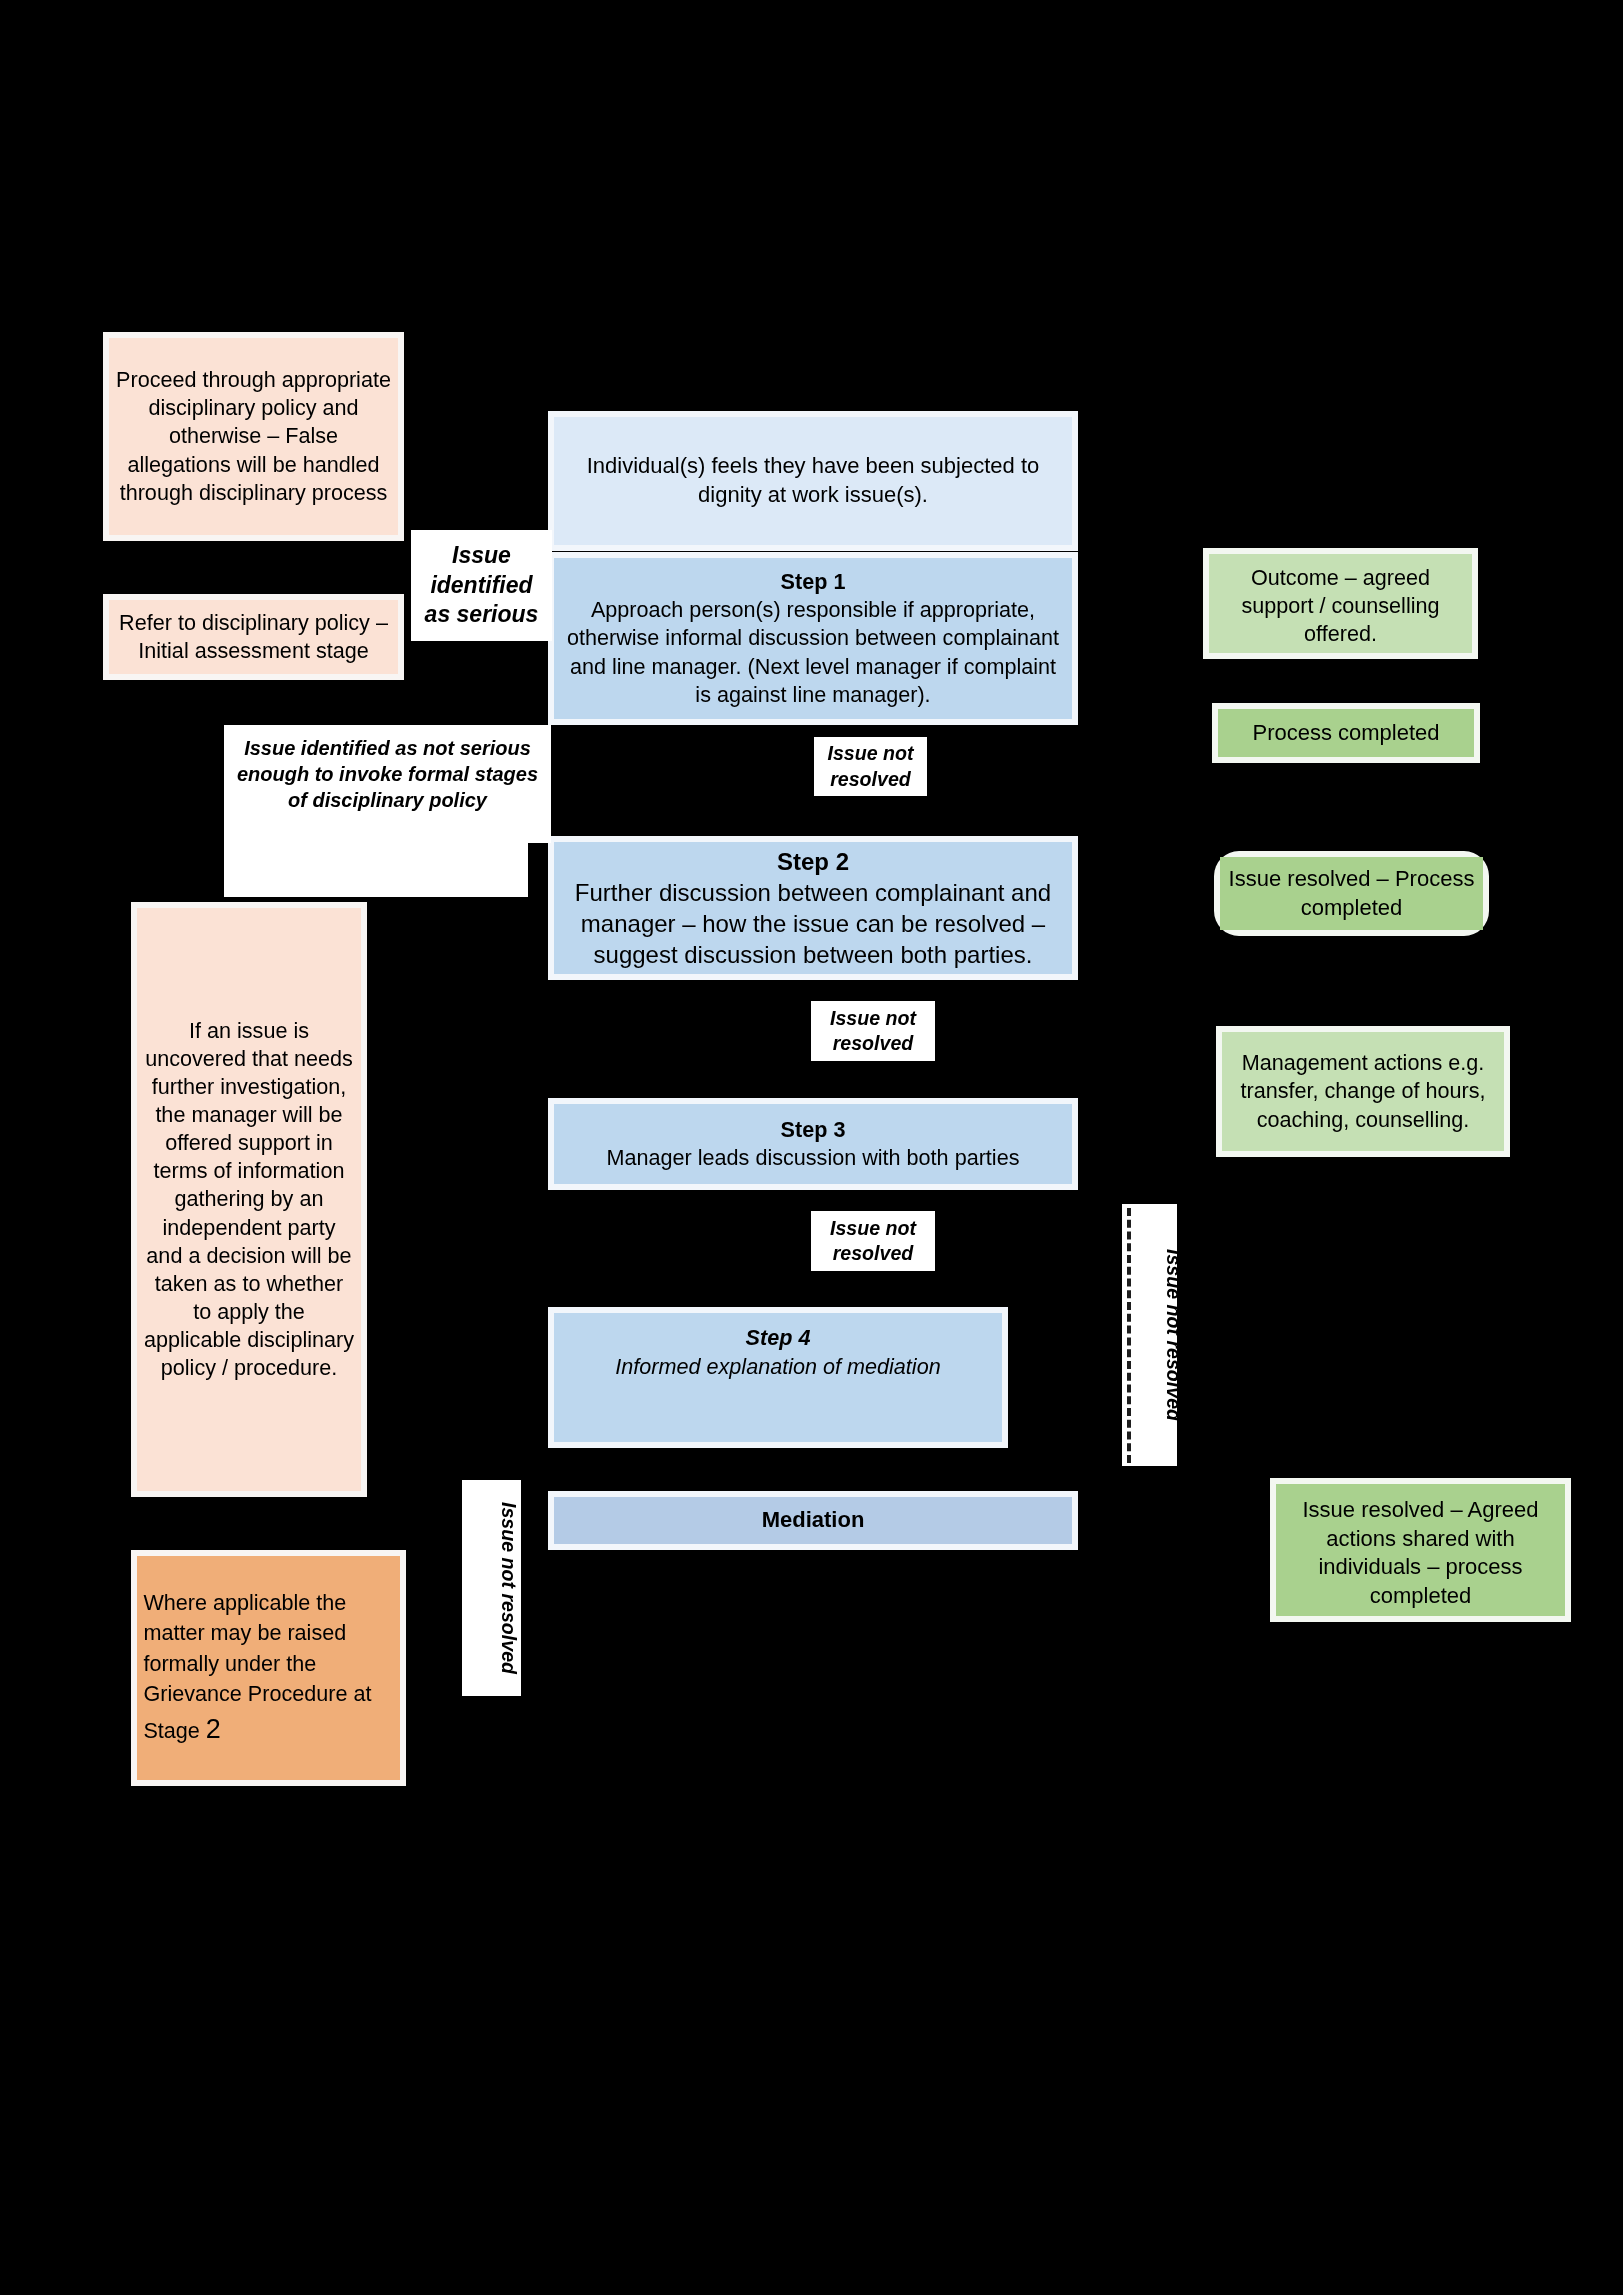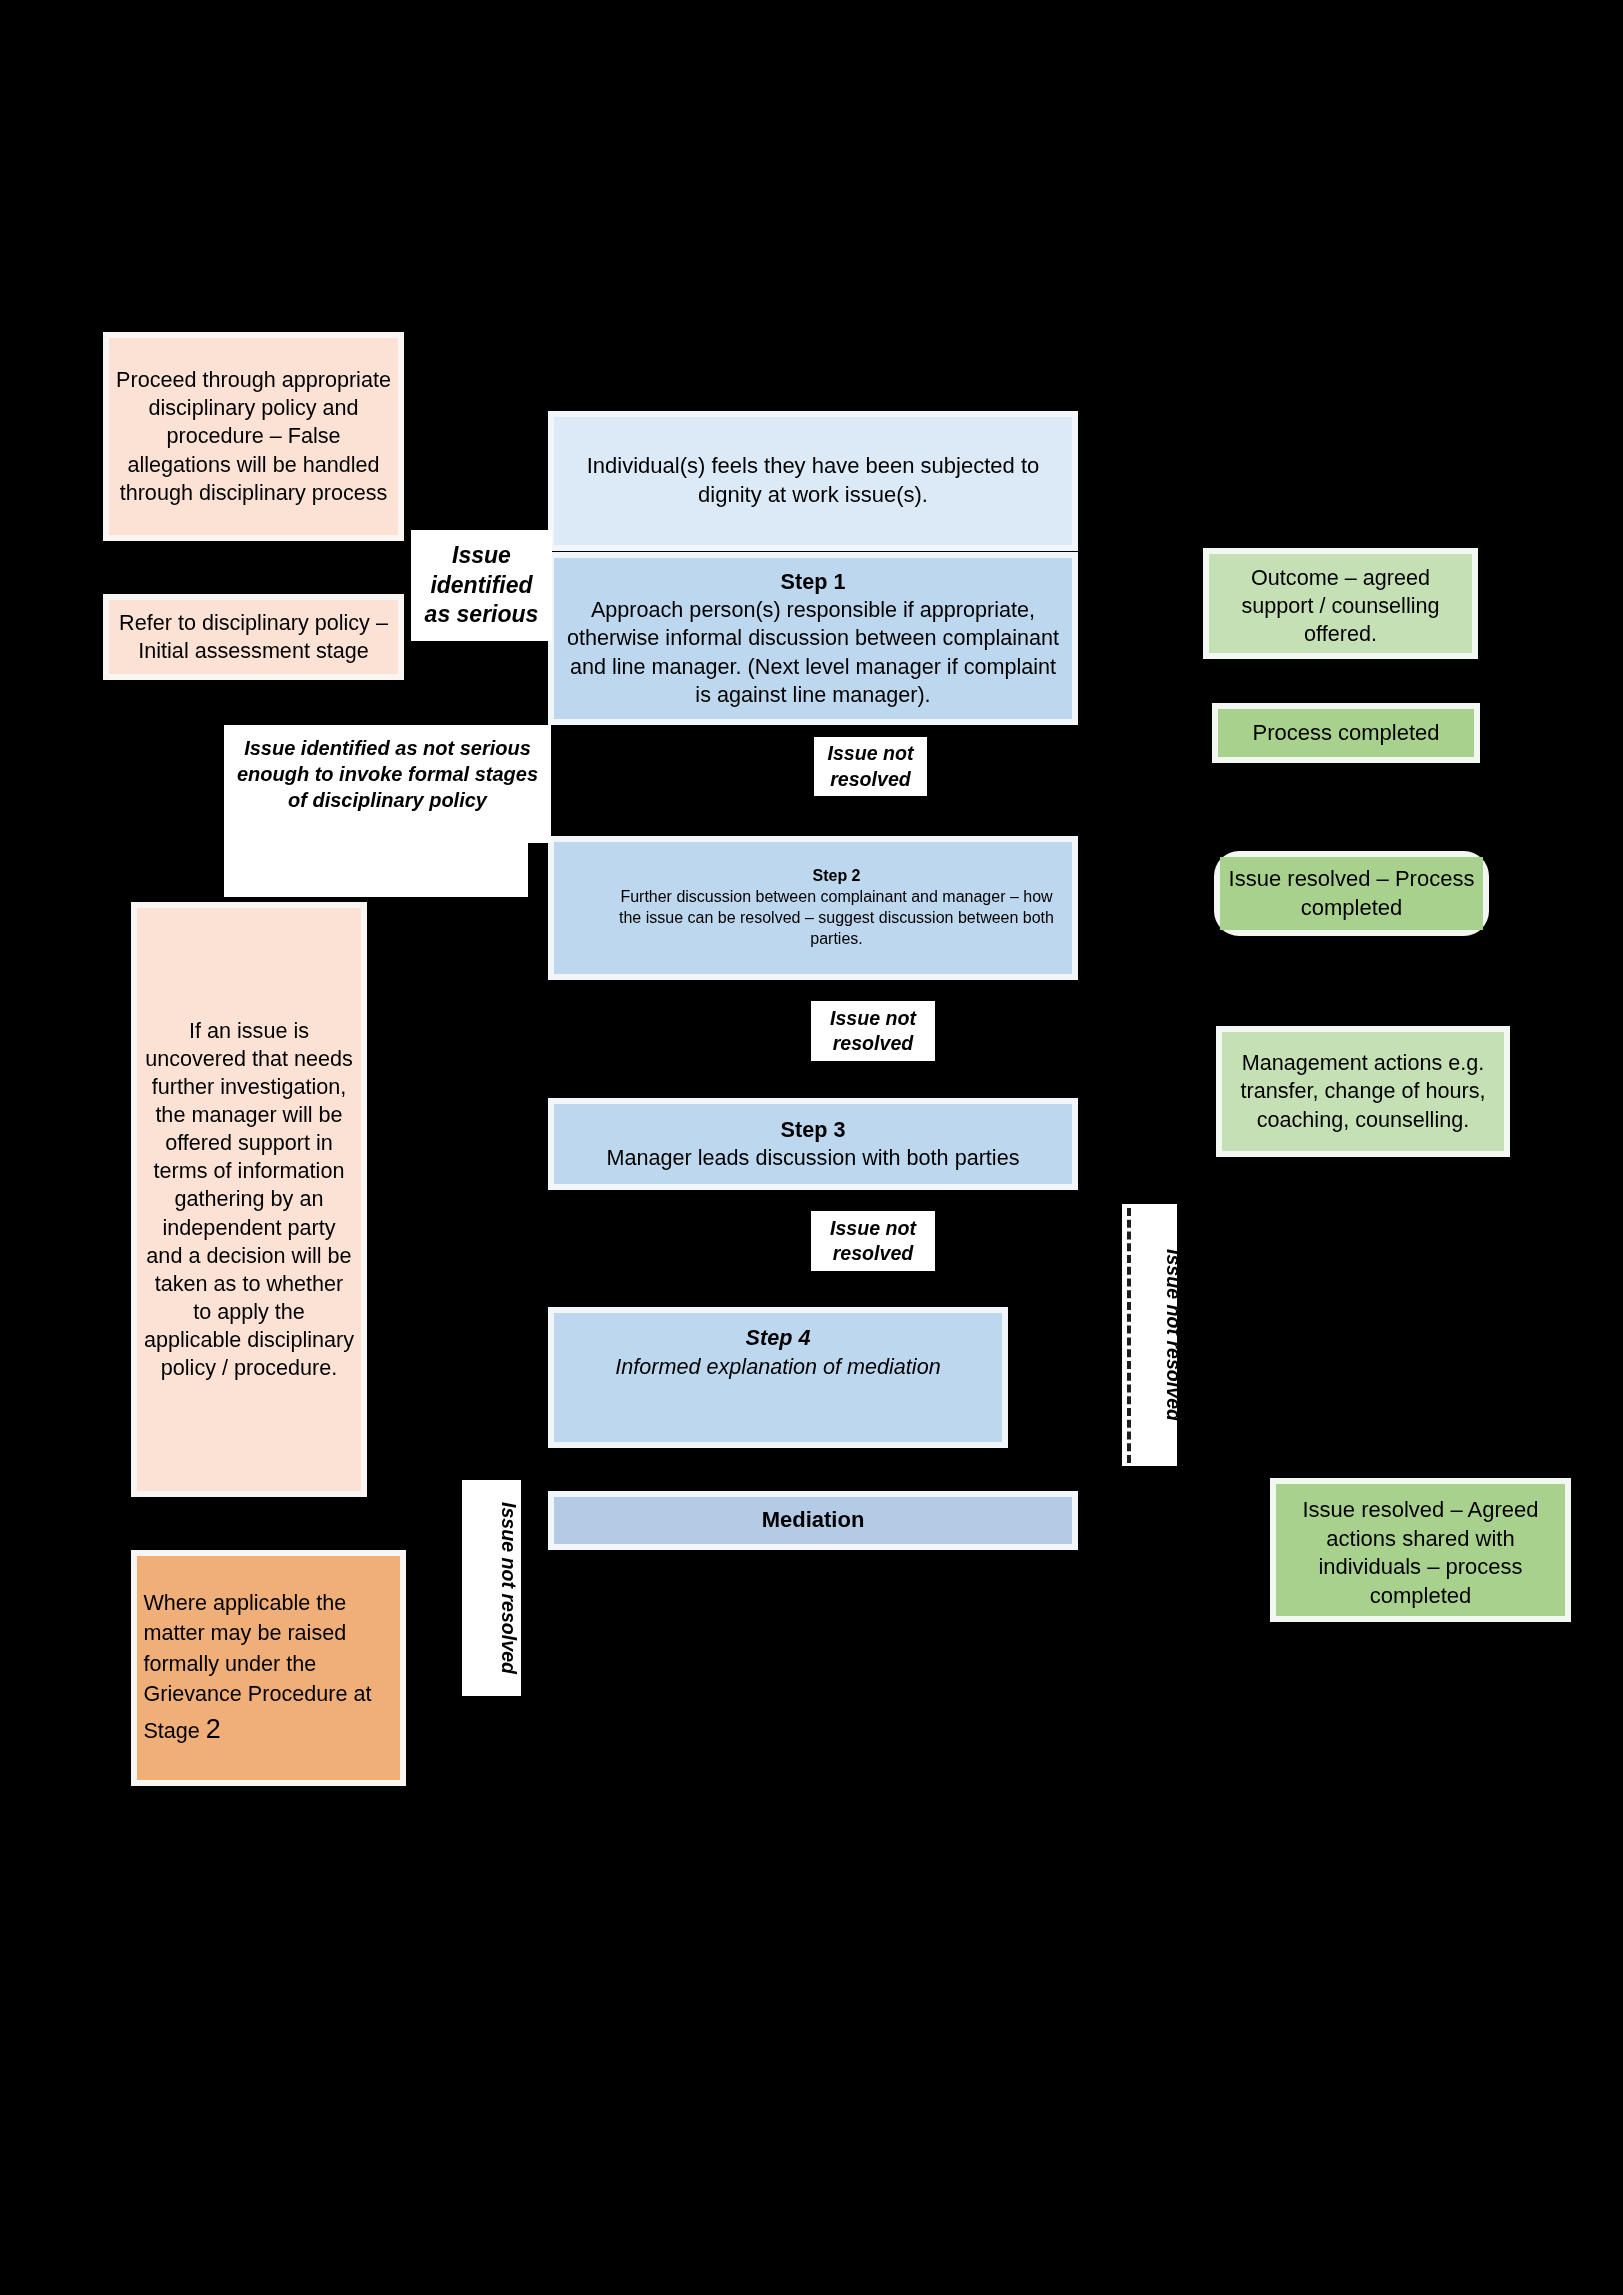--- a/index.html
+++ b/index.html
@@ -182,21 +182,21 @@
     <div class="fill fill-blue">
       <div class="txt" style="font-size:21.6px;">
         <div style="font-weight:bold;">Step 1</div>
         <div>Approach person(s) responsible if appropriate, otherwise informal discussion between complainant and line manager. (Next level manager if complaint is against line manager).</div>
       </div>
     </div>
   </div>
 
   <div class="node frame-blue" style="left:548px; top:836px; width:530px; height:144px;">
     <div class="fill fill-blue">
-      <div class="txt" style="font-size:16px;margin-left:47px;">
+      <div class="txt" style="font-size:24px;">
         <div style="font-weight:bold;">Step 2</div>
         <div>Further discussion between complainant and manager – how the issue can be resolved – suggest discussion between both parties.</div>
       </div>
     </div>
   </div>
 
   <div class="node frame-blue" style="left:548px; top:1098px; width:530px; height:92px;">
     <div class="fill fill-blue">
       <div class="txt" style="font-size:21.6px;">
         <div style="font-weight:bold;">Step 3</div>
@@ -215,21 +215,21 @@
   </div>
 
   <div class="node frame-blue" style="left:548px; top:1491px; width:530px; height:59px;">
     <div class="fill fill-blue-mid">
       <div class="txt" style="font-size:22px; font-weight:bold;">Mediation</div>
     </div>
   </div>
 
   <div class="node frame-peach" style="left:103px; top:332px; width:301px; height:209px;">
     <div class="fill fill-peach">
-      <div class="txt" style="font-size:21.6px;">Proceed through appropriate disciplinary policy and procedure – False allegations will be handled through disciplinary process</div>
+      <div class="txt" style="font-size:21.6px;">Proceed through appropriate disciplinary policy and otherwise – False allegations will be handled through disciplinary process</div>
     </div>
   </div>
 
   <div class="node frame-peach" style="left:103px; top:594px; width:301px; height:86px;">
     <div class="fill fill-peach">
       <div class="txt" style="font-size:21.6px;">Refer to disciplinary policy – Initial assessment stage</div>
     </div>
   </div>
 
   <div class="node frame-peach" style="left:131px; top:902px; width:236px; height:595px;">

